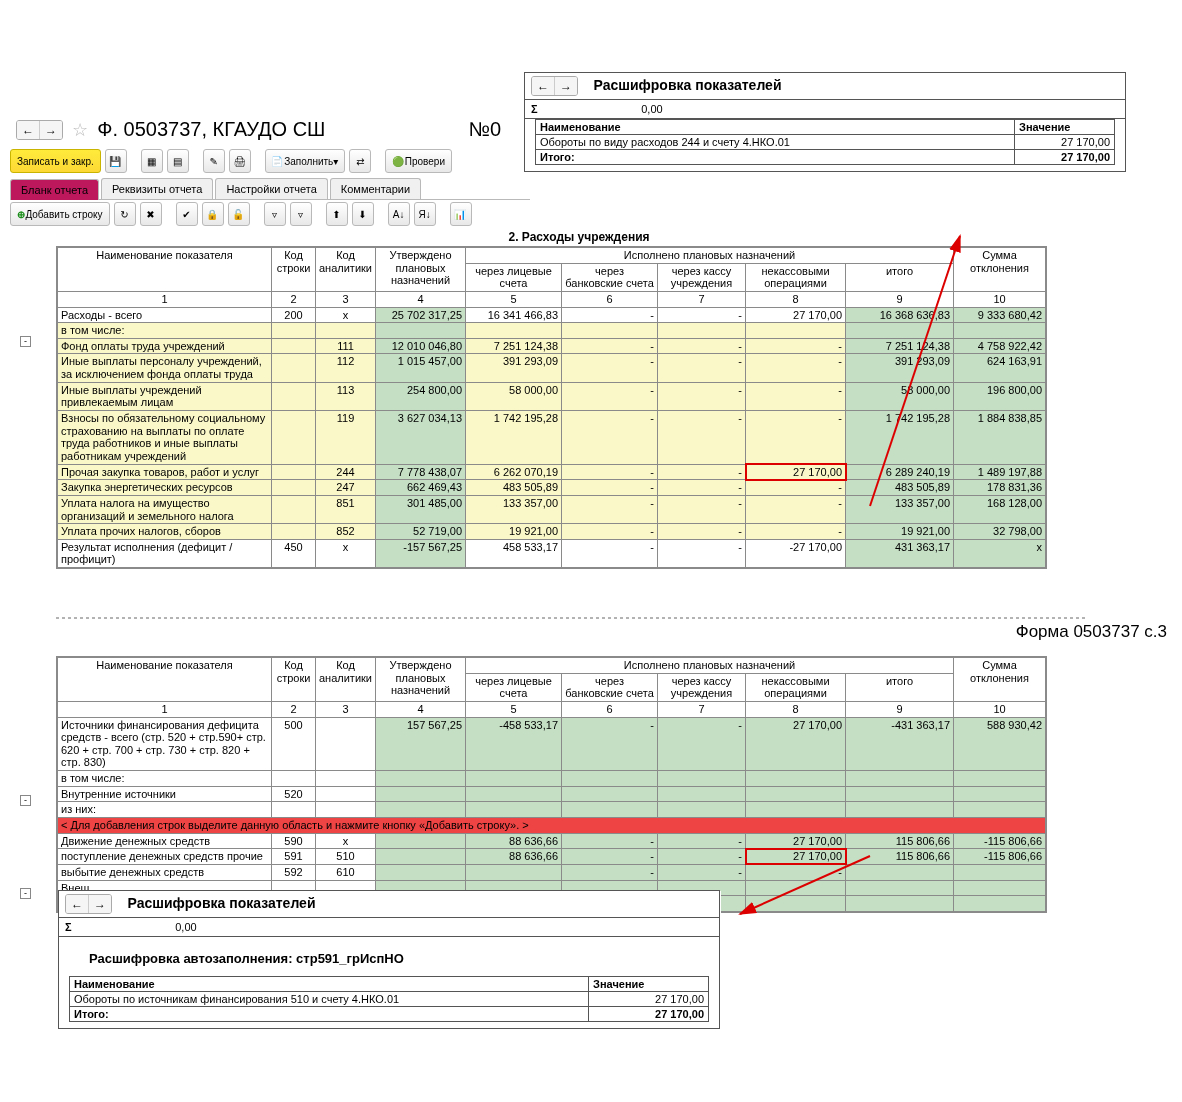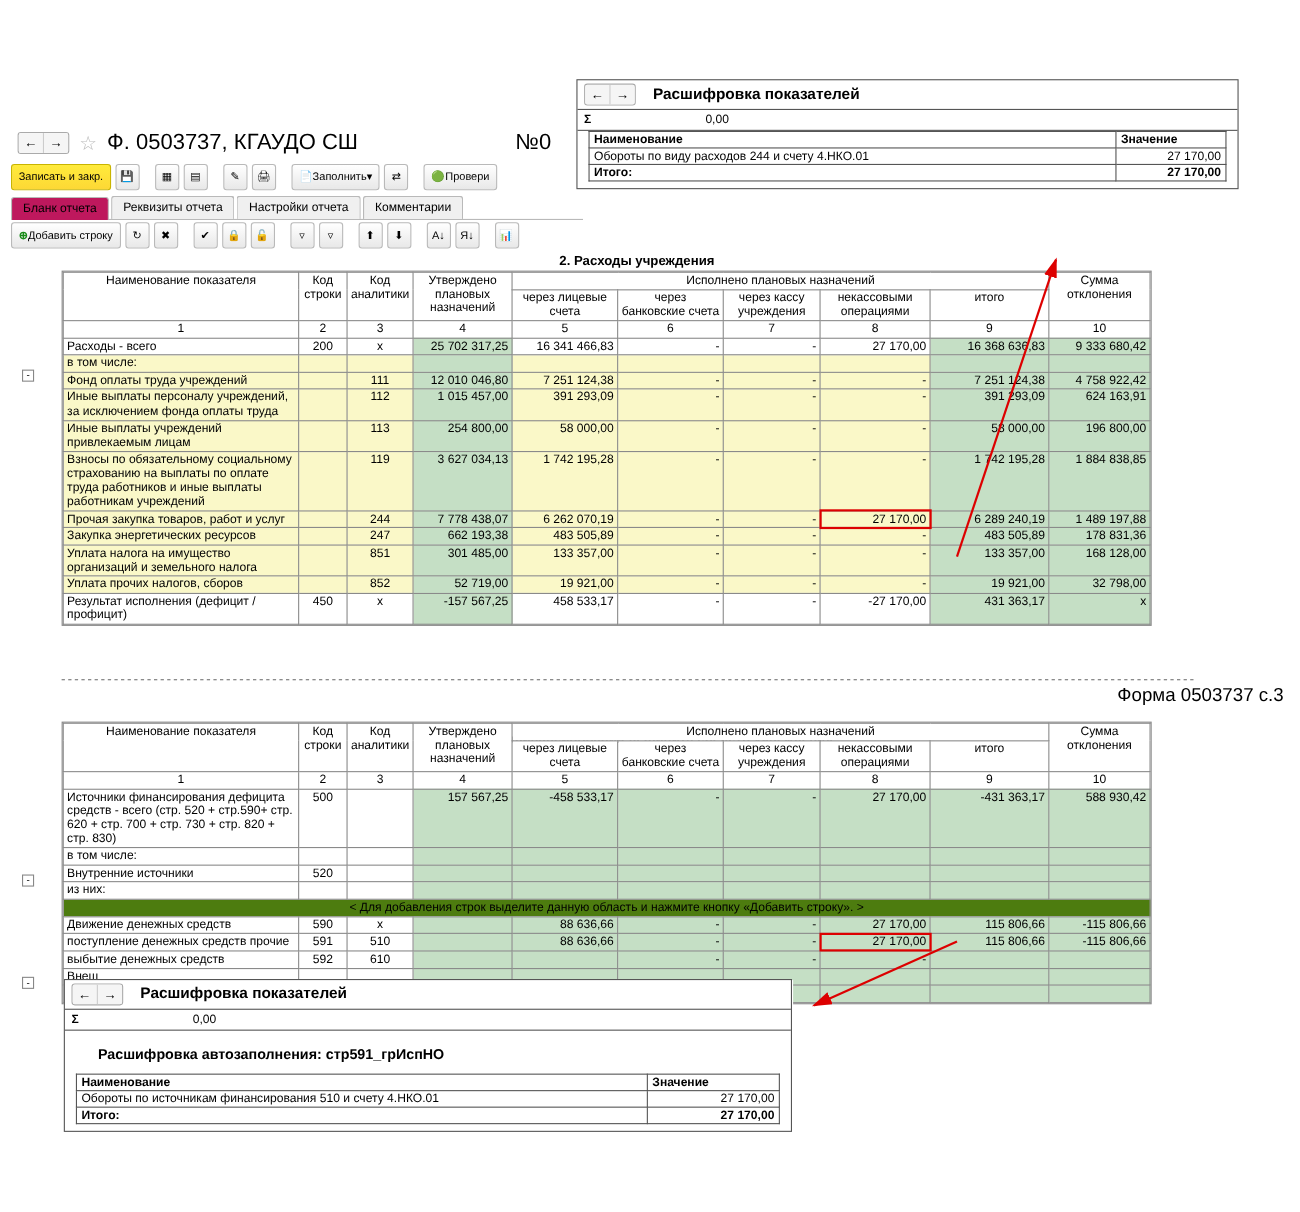--- a/index.html
+++ b/index.html
@@ -36,21 +36,21 @@
 .popup .nav{padding:3px 6px;font-size:14px;font-weight:bold;}
 .popup .sigma{padding:2px 6px;border-top:1px solid #555;border-bottom:1px solid #555;}
 .popup .sigma input{border:none;width:120px;text-align:right;font-size:11px;}
 .popup .hdr2{font-weight:bold;font-size:13px;padding:14px 10px 10px 30px;}
 .popup table{border-collapse:collapse;width:calc(100% - 20px);margin:0 10px 6px;}
 .popup table td,.popup table th{border:1px solid #555;padding:1px 4px;font-size:11px;}
 .popup table th{font-weight:bold;text-align:left;}
 .footer-note{position:absolute;right:15px;font-size:17px;}
 .tree{position:absolute;left:12px;width:40px;}
 .tree .box{border:1px solid #888;width:9px;height:9px;font-size:9px;line-height:8px;text-align:center;position:absolute;background:#fff;}
-.addrow-banner{text-align:center;background:#4d7c0f;font-size:11px;}
+.addrow-banner{background:#ef4444;font-size:11px;}
 </style>
 </head>
 <body>
 
 <div class="page">
 
 <div class="header-row">
   <span class="nav-arrows">
         <span>←</span>
         <span>→</span>
@@ -234,21 +234,21 @@
             <td class="num yel">-</td>
             <td class="num yel">-</td>
             <td class="num yel hl">27 170,00</td>
             <td class="num grn">6 289 240,19</td>
             <td class="num grn">1 489 197,88</td>
           </tr>
           <tr>
             <td class="yel">Закупка энергетических ресурсов</td>
             <td class="ctr yel"></td>
             <td class="ctr yel">247</td>
-            <td class="num grn">662 193,38</td>
+            <td class="num grn">662 469,43</td>
             <td class="num yel">483 505,89</td>
             <td class="num yel">-</td>
             <td class="num yel">-</td>
             <td class="num yel">-</td>
             <td class="num grn">483 505,89</td>
             <td class="num grn">178 831,36</td>
           </tr>
           <tr>
             <td class="yel">Уплата налога на имущество организаций и земельного налога</td>
             <td class="ctr yel"></td>

